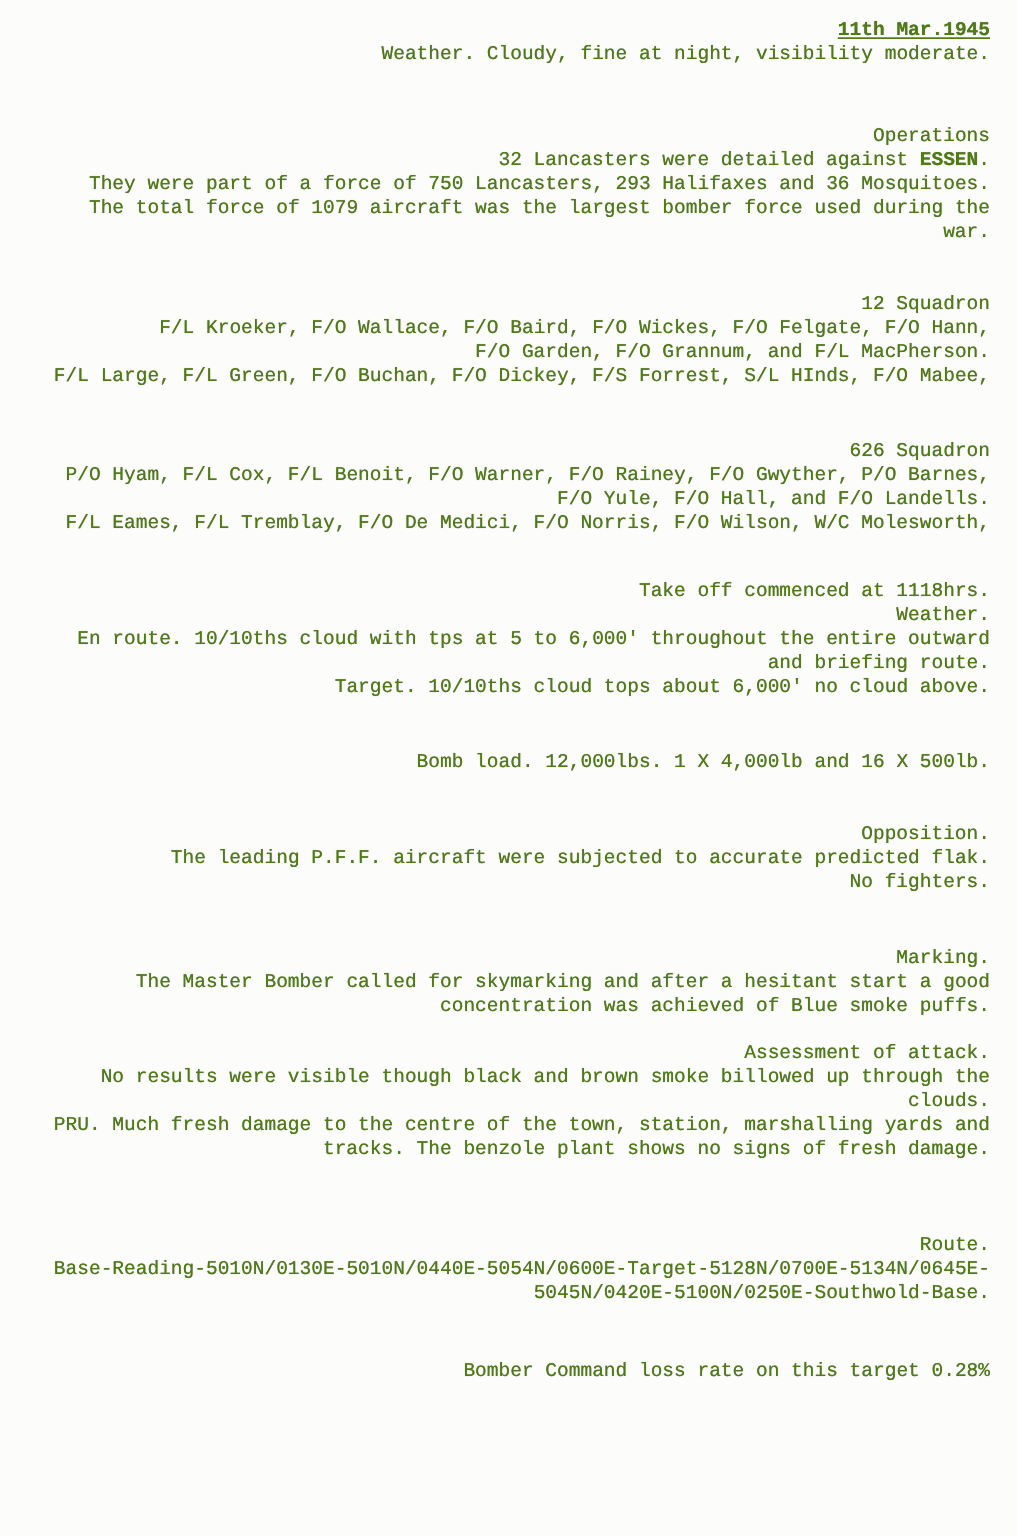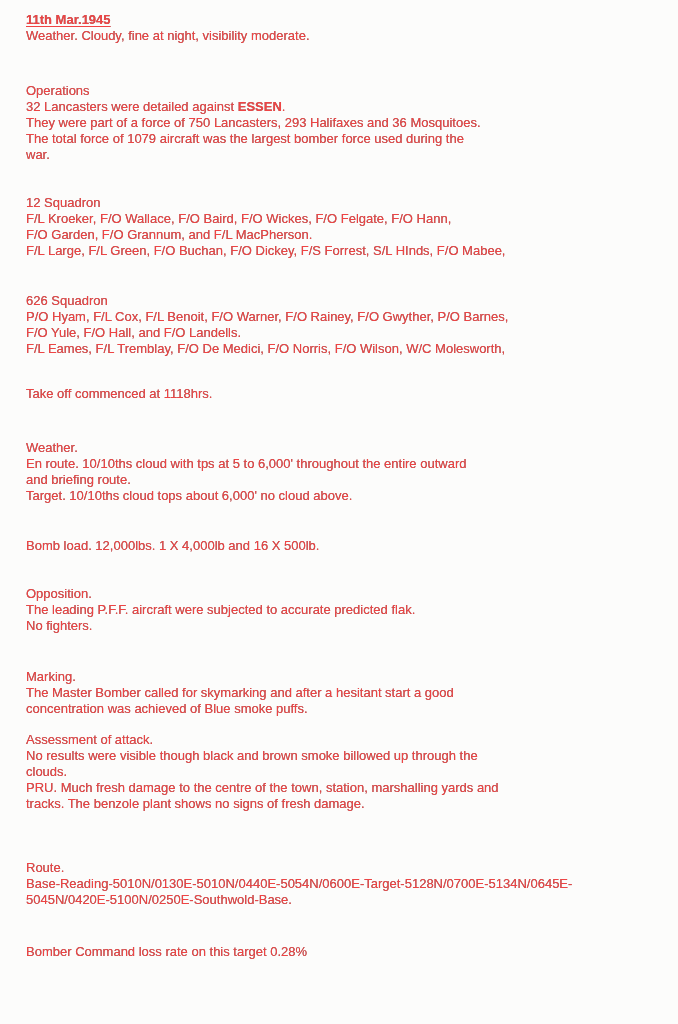--- a/index.html
+++ b/index.html
@@ -5,46 +5,47 @@
   html, body {
     margin: 0;
     padding: 0;
   }
   .page {
     position: relative;
     width: 678px;
     height: 1024px;
     background: #fcfcfb;
     overflow: hidden;
-    font-family: Liberation Sans, sans-serif;
+    font-family: Liberation Mono, monospace;
     font-size: 13px;
     line-height: 16px;
-    color: #ef4444;
+    color: #4d7c0f;
     text-shadow: 0 0 0.5px rgba(20,20,20,0.6);
+    text-align: right;
   }
   .doc {
     position: absolute;
     left: 26px;
     top: 12px;
     right: 18px;
   }
   .line { white-space: pre; }
   .date-heading {
     font-weight: bold;
     text-decoration: underline;
     text-underline-offset: 2px;
   }
   .bold { font-weight: bold; }
   
   .sec-operations   { margin-top: 39px; }
   .sec-squadron12   { margin-top: 32px; }
   .sec-squadron626  { margin-top: 34px; }
   .sec-crew         { margin-top: 29px; }
   .sec-takeoff      { margin-top: 29px; }
-  .sec-weather2     { margin-top: 38px; }
+  .sec-weather2     { }
   .sec-bombload     { margin-top: 34px; }
   .sec-opposition   { margin-top: 32px; }
   .sec-marking      { margin-top: 35px; }
   .sec-assessment   { margin-top: 15px; }
   .sec-route        { margin-top: 48px; }
   .sec-lossrate     { margin-top: 36px; }
 </style>
 </head>
 <body>
 

